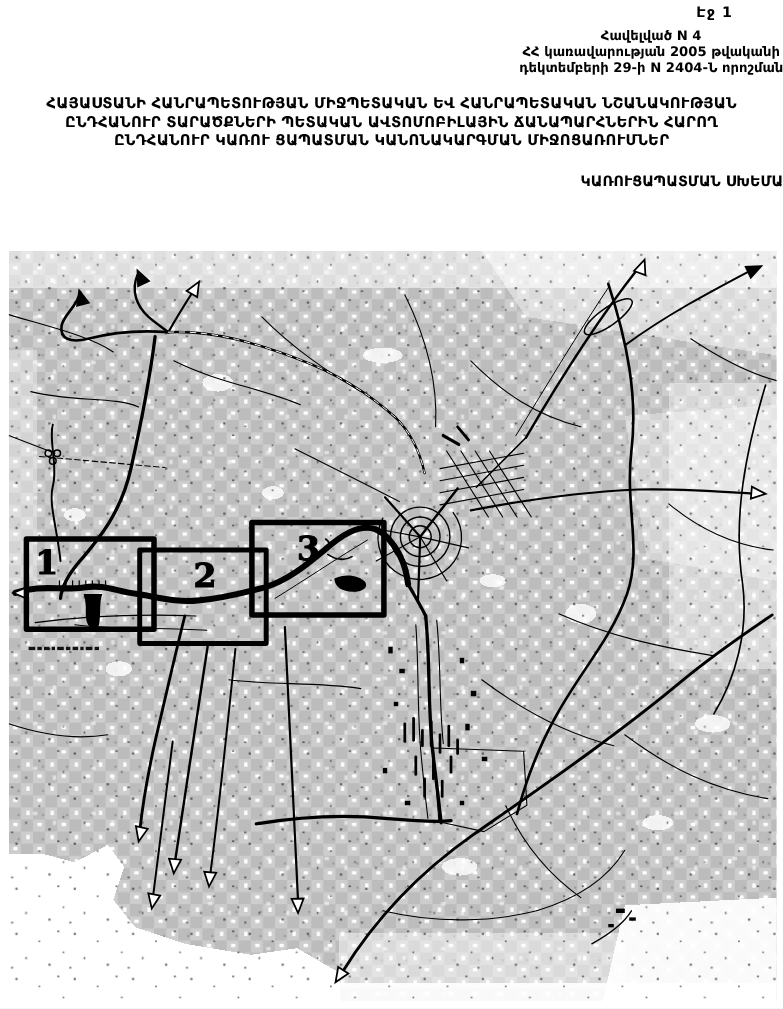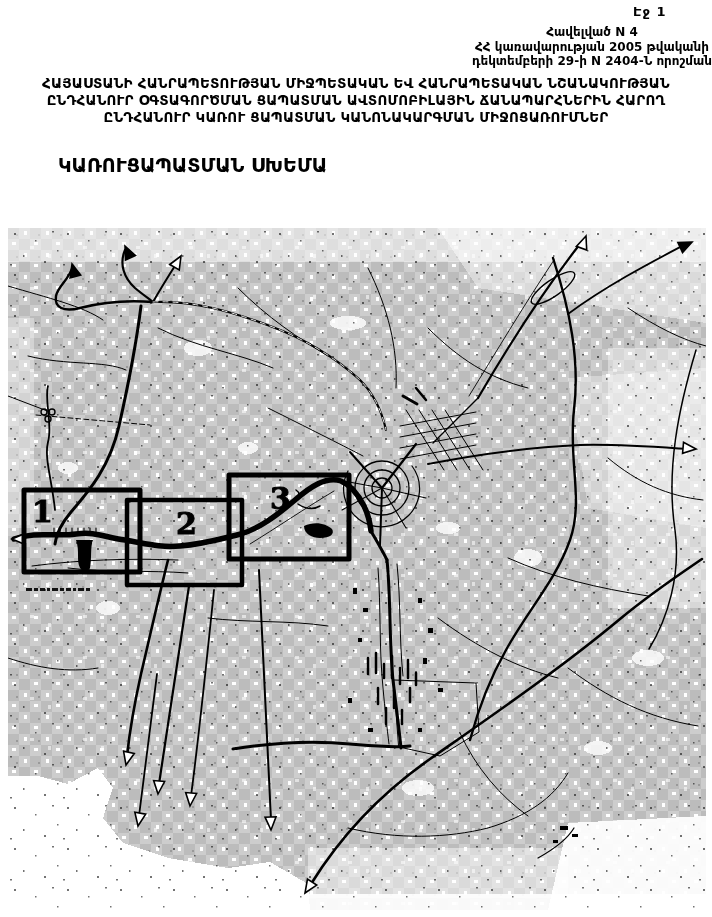--- a/index.html
+++ b/index.html
@@ -5,23 +5,23 @@
   html,body{margin:0;padding:0;background:#e9e9e9;}
   .page{
     position:relative;width:712px;height:917px;background:#ffffff;
     font-family:"DejaVu Sans","Liberation Sans",sans-serif;color:#000;
     overflow:hidden;margin:0 auto;
   }
   .hdr{position:absolute;font-weight:bold;white-space:nowrap;}
   .page-num{top:4px;left:633px;font-size:13px;letter-spacing:1px;}
   .appendix{top:25px;left:462px;width:260px;text-align:center;font-size:12px;line-height:14.5px;}
   .appendix div{white-space:nowrap;}
-  .doc-title{top:75px;left:0;width:712px;text-align:center;font-size:13.5px;line-height:17px;letter-spacing:.2px;}
+  .doc-title{top:86px;left:0;width:712px;text-align:center;font-size:13.5px;line-height:17px;letter-spacing:.2px;}
   .doc-title div{white-space:nowrap;}
-  .scheme{top:157px;left:58px;width:654px;text-align:left;font-size:19px;line-height:17px;}
+  .scheme{top:157px;left:58px;width:654px;text-align:right;font-size:13px;line-height:17px;}
   .scheme div{white-space:nowrap;}
   .map-wrap{position:absolute;left:8px;top:228px;width:698px;height:682px;}
   svg{display:block;}
   .rd{stroke:#000;fill:none;stroke-linecap:round;stroke-linejoin:round;}
   .blob{fill:#000;stroke:none;}
   .zone-num{font-family:"DejaVu Serif","Liberation Serif",serif;font-weight:bold;font-size:30px;fill:#000;}
 </style>
 </head>
 <body>
 
@@ -30,21 +30,21 @@
   <div class="hdr page-num">Էջ 1</div>
 
   <div class="hdr appendix">
     <div>Հավելված N 4</div>
     <div>ՀՀ կառավարության 2005 թվականի</div>
     <div>դեկտեմբերի 29-ի N 2404-Ն որոշման</div>
   </div>
 
   <div class="hdr doc-title">
     <div>ՀԱՅԱՍՏԱՆԻ ՀԱՆՐԱՊԵՏՈՒԹՅԱՆ ՄԻՋՊԵՏԱԿԱՆ ԵՎ ՀԱՆՐԱՊԵՏԱԿԱՆ ՆՇԱՆԱԿՈՒԹՅԱՆ</div>
-    <div>ԸՆԴՀԱՆՈՒՐ ՕԳՏԱԳՈՐԾՄԱՆ ՑԱՊԱՏՄԱՆ ԱՎՏՈՄՈԲԻԼԱՅԻՆ ՃԱՆԱՊԱՐՀՆԵՐԻՆ ՀԱՐՈՂ</div>
+    <div>ԸՆԴՀԱՆՈՒՐ ՏԱՐԱԾՔՆԵՐԻ ՊԵՏԱԿԱՆ ԱՎՏՈՄՈԲԻԼԱՅԻՆ ՃԱՆԱՊԱՐՀՆԵՐԻՆ ՀԱՐՈՂ</div>
     <div>ԸՆԴՀԱՆՈՒՐ ԿԱՌՈՒ ՑԱՊԱՏՄԱՆ ԿԱՆՈՆԱԿԱՐԳՄԱՆ ՄԻՋՈՑԱՌՈՒՄՆԵՐ</div>
   </div>
 
   <div class="hdr scheme">
     <div>ԿԱՌՈՒՑԱՊԱՏՄԱՆ ՍԽԵՄԱ</div>
   </div>
 
   <div class="map-wrap">
   <svg width="698" height="682" viewBox="0 0 698 682">
     <defs>

